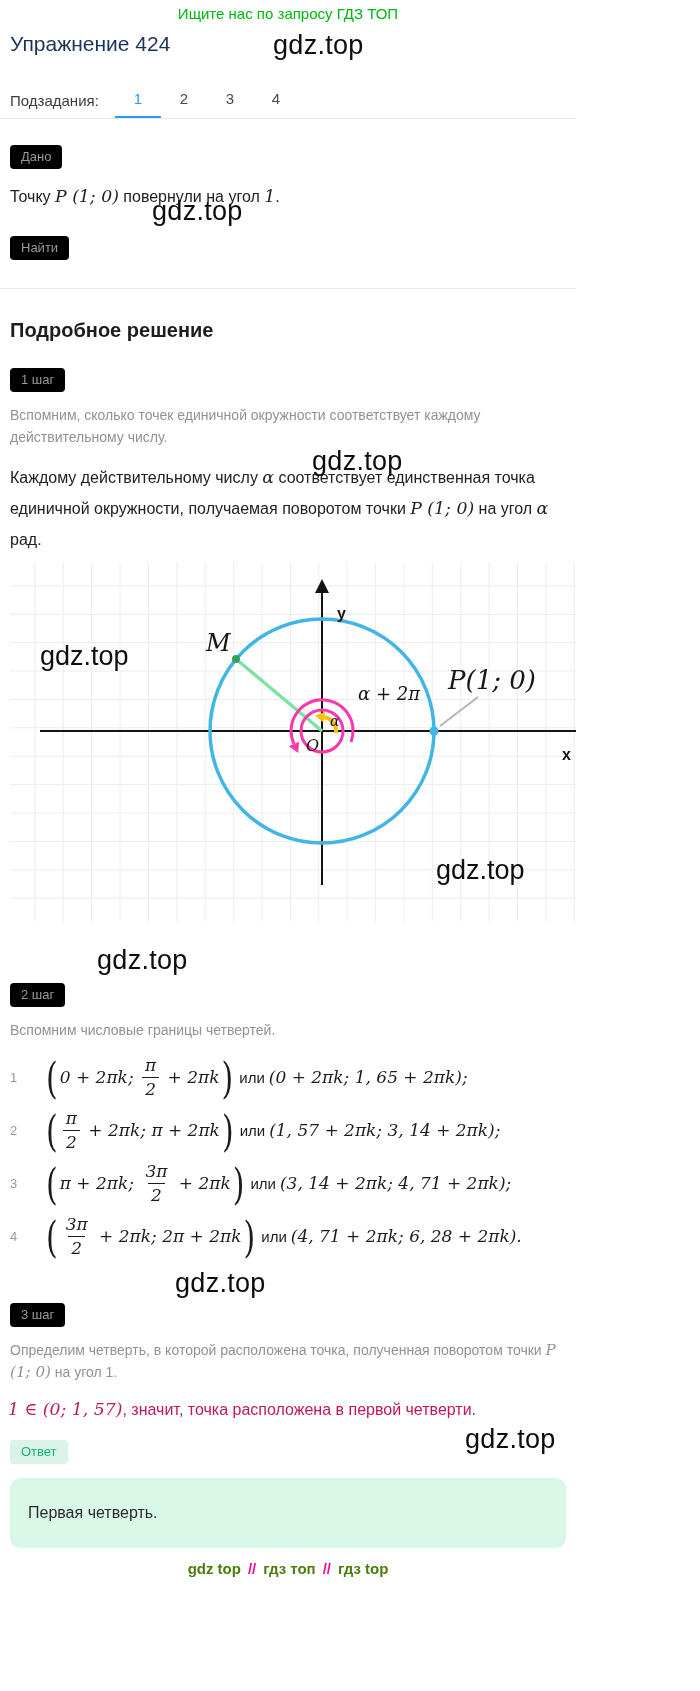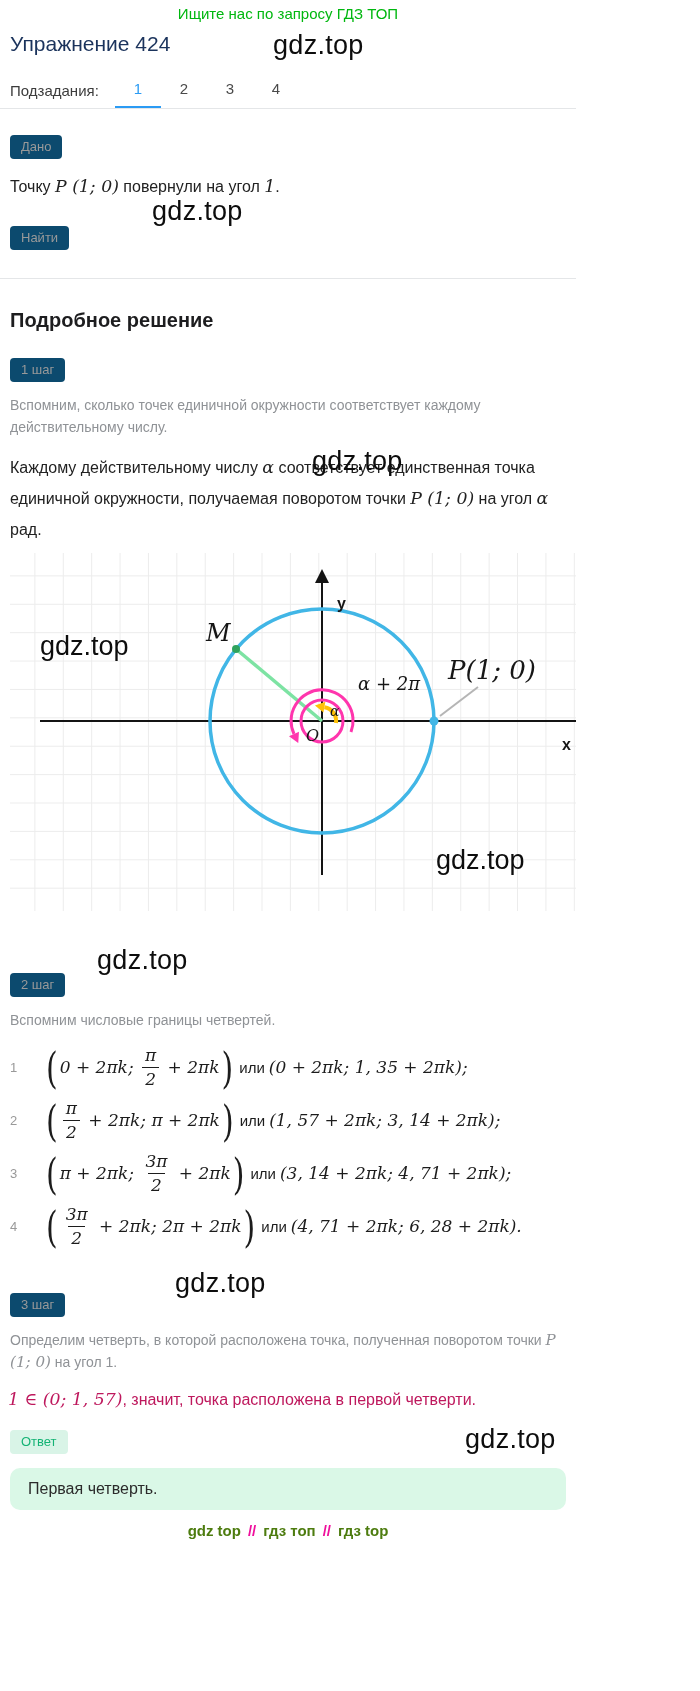--- a/index.html
+++ b/index.html
@@ -2,30 +2,30 @@
 <html><head>
 <meta charset="utf-8">
 <style>
   html,body{margin:0;padding:0;background:#fff;}
   body{width:700px;font-family:"Liberation Sans",sans-serif;color:#222;}
   .page{position:relative;width:576px;height:1691px;overflow:hidden;background:#fff;}
 
   .banner{padding-top:5px;text-align:center;font-size:15px;font-weight:500;color:#00b70f;}
   .title{margin:10px 10px 0;font-size:21px;font-weight:400;color:#1b335c;}
 
-  .tabsrow{display:flex;align-items:flex-end;margin:24px 0 0 10px;}
+  .tabsrow{display:flex;align-items:flex-end;margin:34px 0 0 10px;}
   .tabs-label{font-size:15px;color:#3c3c3c;padding-bottom:9px;margin-right:16px;}
   .tabs{display:flex;}
   .tab{min-width:46px;text-align:center;font-size:15px;color:#4a4a4a;padding-bottom:9px;cursor:pointer;}
   .tab.active{color:#2a9bf4;border-bottom:2px solid #2a9bf4;font-weight:500;}
 
   .divider{border:none;border-top:1px solid #e4e6e8;margin:0;}
   .divider.mt28{margin-top:28px;}
 
-  .badge{display:inline-block;margin-left:10px;background:#0c4a6e;color:#999;
+  .badge{display:inline-block;margin-left:10px;background:#000000;color:#999;
          font-size:13px;padding:5px 11px;border-radius:4px;line-height:14px;}
   .badge.answer{background:#d9f4e7;color:#14b374;}
   .mt16{margin-top:16px;}.mt26{margin-top:26px;}.mt40{margin-top:40px;}.mt62{margin-top:62px;}
 
   .text{margin:14px 10px 0;font-size:16px;line-height:26px;color:#222;}
   .graynote{margin:12px 10px 0;font-size:14px;line-height:22px;color:#8f9296;max-width:540px;}
   .body-text{margin:14px 10px 0;font-size:16px;line-height:31px;color:#222;max-width:630px;}
   .conclusion{margin:12px 8px 0;font-size:16px;line-height:28px;color:#be185d;}
   .sol-heading{margin:30px 10px 0;font-size:20px;font-weight:700;color:#1d1d1f;}
 
@@ -47,21 +47,21 @@
   .fform{display:flex;align-items:center;font-size:17px;color:#1c1c1c;}
   .fform span{white-space:pre;}
   .fform .plain{font-family:"Liberation Sans",sans-serif;font-size:15px;font-style:normal;margin:0 4px;}
   .frac{display:inline-flex;flex-direction:column;align-items:center;margin:0 3px;line-height:1;}
   .frac .fn{padding:0 3px 2px;line-height:1.1;}
   .frac .fd{border-top:1.5px solid #1c1c1c;padding:2px 3px 0;line-height:1.15;}
   .bp{font-family:"DejaVu Serif","Liberation Serif",serif;font-style:normal;font-weight:300;
       font-size:30px;display:inline-block;transform:scaleY(1.45);margin:0 2px;}
 
   .answer-box{margin:14px 10px 0;background:#daf8e7;border-radius:10px;
-              padding:12px 18px;font-size:16px;color:#2b2b2b;}
+              padding:26px 18px;font-size:16px;color:#2b2b2b;}
   .footer{margin-top:12px;text-align:center;font-size:15px;font-weight:700;}
   .flink{color:#4d7c0f;cursor:pointer;}
   .fsep{color:#ef0f9c;margin:0 7px;}
 
   .wm{position:absolute;font-size:27px;font-weight:500;color:#0d0d0d;letter-spacing:.3px;}
   .wm1{left:273px;top:30px;}
   .wm2{left:152px;top:196px;}
   .wm3{left:312px;top:446px;}
   .wm6{left:97px;top:945px;}
   .wm7{left:175px;top:1268px;}
@@ -140,21 +140,21 @@
   <div class="frows">
       <div class="frow">
         <div class="fidx">1</div>
         <div class="fform">
           <span class="bp">(</span>
           <span class="math">0 + 2πk; </span>
           <span class="frac math"><span class="fn">π</span><span class="fd">2</span></span>
           <span class="math"> + 2πk</span>
           <span class="bp">)</span>
           <span class="plain">или</span>
-          <span class="math">(0 + 2πk; 1, 35 + 2πk);</span>
+          <span class="math">(0 + 2πk; 1, 65 + 2πk);</span>
         </div>
       </div>
       <div class="frow">
         <div class="fidx">2</div>
         <div class="fform">
           <span class="bp">(</span>
           <span class="frac math"><span class="fn">π</span><span class="fd">2</span></span>
           <span class="math"> + 2πk; π + 2πk</span>
           <span class="bp">)</span>
           <span class="plain">или</span>

